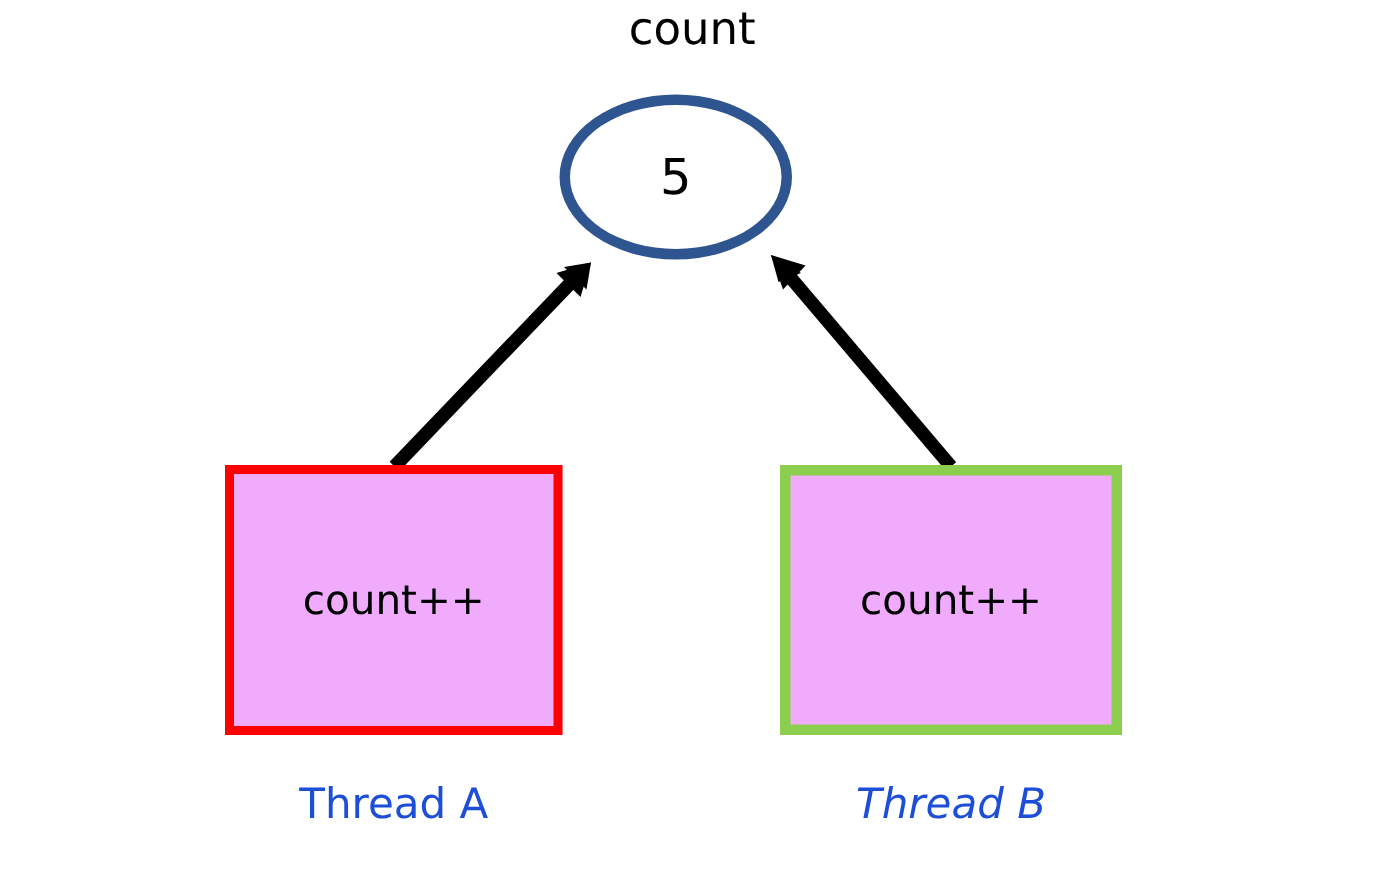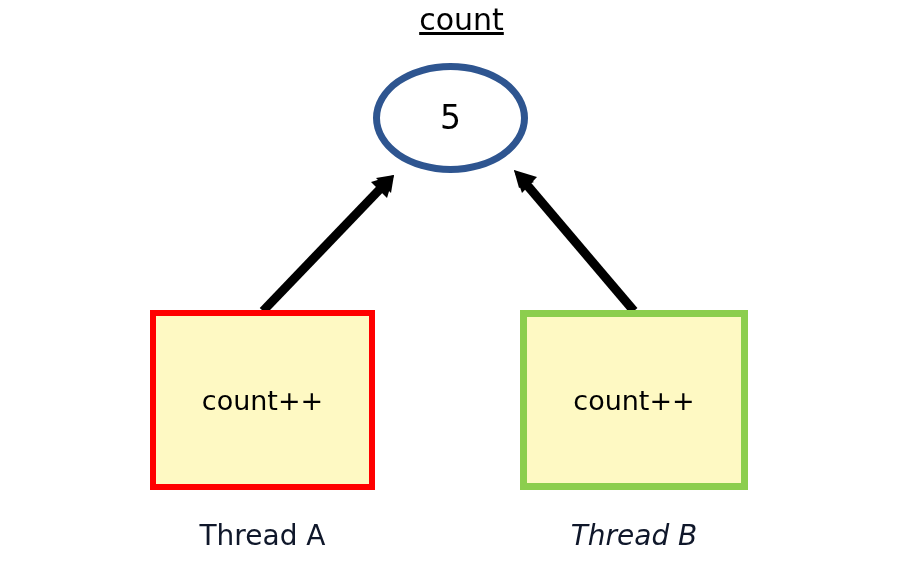--- a/index.html
+++ b/index.html
@@ -20,21 +20,20 @@
   .var-label {
     position: absolute;
     left: 0;
     right: 0;
     top: 5px;
     text-align: center;
     font-size: 30px;
     color: #000000;
     line-height: 1;
     letter-spacing: 0px;
-    text-decoration: underline;
   }
 
   
   .var-ellipse {
     position: absolute;
     left: 373px;
     top: 63px;
     width: 155px;
     height: 110px;
     box-sizing: border-box;
@@ -60,21 +59,21 @@
     top: 0;
     width: 923px;
     height: 580px;
     pointer-events: none;
   }
 
   
   .thread-box {
     position: absolute;
     box-sizing: border-box;
-    background: #fef9c3;
+    background: #f0abfc;
     display: flex;
     align-items: center;
     justify-content: center;
   }
   .thread-box .op-text {
     font-size: 27px;
     color: #000000;
     line-height: 1;
   }
   #thread-a-box {
@@ -89,21 +88,21 @@
     top: 310px;
     width: 228px;
     height: 180px;
     border: 7px solid #8CCE4E;
   }
 
   
   .thread-caption {
     position: absolute;
     font-size: 28px;
-    color: #0f172a;
+    color: #1d4ed8;
     line-height: 1;
     text-align: center;
     top: 522px;
   }
   #thread-a-caption { left: 150px; width: 225px; }
   #thread-b-caption { left: 520px; width: 228px; font-style: italic; }
 </style>
 </head>
 <body>
 

